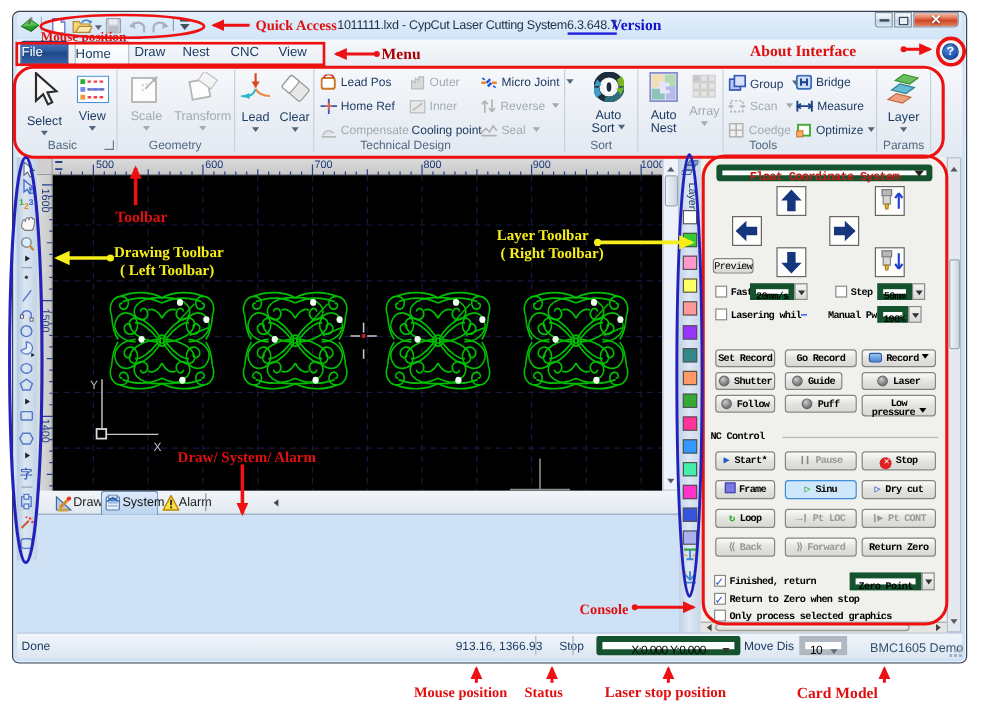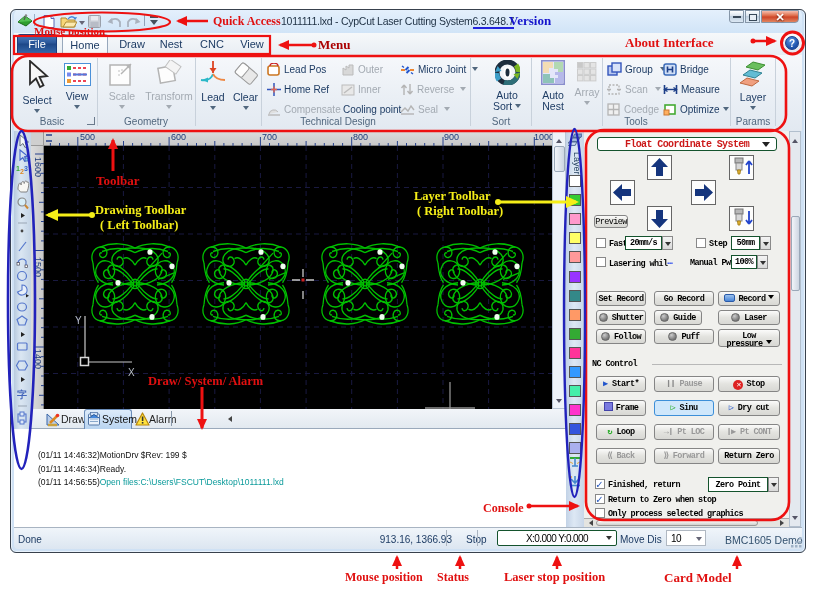--- a/index.html
+++ b/index.html
@@ -11,21 +11,21 @@
 #title{left:14px;top:10px;width:788px;height:23px;background:linear-gradient(#e4f0fc,#d1e4f7);border-radius:5px 5px 0 0}
 .ttxt{top:15px;font-size:11px;color:#1d2f42;white-space:nowrap}
 #vertxt{font-family:"Liberation Serif",serif;font-weight:bold;color:#1414cc;font-size:13px}
 .wbtn{top:10px;height:13px;border:1px solid #8596a8;background:linear-gradient(#fdfeff,#d4dfeb 50%,#bfcfdf 50%,#dce8f4);}
 #bmin{left:729px;width:15px;border-radius:0 0 0 3px}
 #bmax{left:745px;width:15px}
 #bclose{left:761px;width:38px;background:linear-gradient(#f6beae,#e0704e 40%,#ce4528 55%,#e28560);border-radius:0 0 4px 0}
 .wg{font-size:9px;color:#2a3a4a;text-align:center;line-height:12px;font-weight:bold}
 
 #menurow{left:14px;top:33px;width:788px;height:22px;background:linear-gradient(#f6f8fa,#e8edf3)}
-.tab{top:35px;height:19px;font-size:11px;color:#1e3c64;text-align:center;line-height:19px}
+.tab{top:35px;height:19px;font-size:11px;color:#1e3c64;line-height:19px}
 #tfile{left:17px;top:34px;width:40px;height:20px;background:linear-gradient(#4a7cc0,#2a5698 45%,#1d4788 50%,#3566a8);color:#fff;border-radius:3px 3px 0 0;border:1px solid #1a3f7d;line-height:18px}
 #thome{left:62px;top:34px;width:46px;height:21px;background:linear-gradient(#fff,#f2f6fa);border:1px solid #98a8bc;border-bottom:none;border-radius:3px 3px 0 0;line-height:20px}
 
 #ribbon{left:14px;top:55px;width:788px;height:76px;background:linear-gradient(#f6f8fb,#eaeff5 55%,#e2e9f1)}
 .rsep{top:58px;width:1px;height:68px;background:#c8d1db}
 .glabel{top:116px;font-size:10px;color:#51677e;text-align:center;white-space:nowrap}
 .bigbtn{top:58px;text-align:center;font-size:10.5px;color:#1e3c64;line-height:11px}
 .bigbtn .ic{margin:2px auto 3px}
 .gray,.gray *{color:#a3aab2!important}
 .dar{display:inline-block;width:0;height:0;border:3px solid transparent;border-top:4px solid #51677e;vertical-align:middle}
@@ -45,21 +45,21 @@
 
 #tabbar{left:31px;top:409px;width:535px;height:20px;background:linear-gradient(#f2f5f9,#e2e9f0);border-bottom:1px solid #9aa9bb}
 #console{left:14px;top:429px;width:552px;height:98px;background:#fff}
 .clog{font-size:8.5px;color:#111;white-space:nowrap;font-family:"Liberation Sans",sans-serif}
 
 #status{left:14px;top:527px;width:788px;height:22px;background:linear-gradient(#f0f5fa,#dce6f1);border-top:1px solid #a8b4c2;font-size:10px;color:#1e3c64;border-radius:0 0 4px 4px}
 
 .pbtn{position:absolute;background:linear-gradient(#fbfbfa,#e3e3df 50%,#d8d8d4);border:1px solid #858585;border-radius:3px;font-size:8.5px;letter-spacing:-0.6px;color:#000;text-align:center;font-family:"Liberation Mono",monospace;font-weight:bold}
 .abox{position:absolute;width:25px;height:25px;background:#fdfdfc;border:1px solid #666}
 .cb{position:absolute;width:10px;height:10px;background:#fff;border:1px solid #888}
-.combo{position:absolute;background:#fff;border:1px solid #14532d;font-size:8.5px;letter-spacing:-0.6px;font-family:"Liberation Mono",monospace;font-weight:bold;text-align:center}
+.combo{position:absolute;background:#fff;border:5px solid #14532d;font-size:8.5px;letter-spacing:-0.6px;font-family:"Liberation Mono",monospace;font-weight:bold;text-align:center}
 .cdrop{position:absolute;background:linear-gradient(#f4f4f4,#d9d9d9);border:1px solid #8a8a8a;width:11px}
 .cdrop:after{content:"";position:absolute;left:2px;top:5px;border:3px solid transparent;border-top:4px solid #333}
 .ptxt{position:absolute;font-size:8.5px;letter-spacing:-0.6px;color:#000;font-family:"Liberation Mono",monospace;font-weight:bold;white-space:nowrap}
 .led{display:inline-block;width:9px;height:9px;border-radius:50%;background:radial-gradient(circle at 35% 30%,#cccccc,#777777 70%);border:1px solid #666;vertical-align:-1.5px;margin-right:4px}
 .ck{background:#fff}
 .ck:after{content:"\2713";position:absolute;left:0px;top:-2px;color:#2255bb;font-size:11px;font-weight:bold}
 
 .rlab{position:absolute;font-family:"Liberation Serif",serif;font-weight:bold;color:#e01010;white-space:nowrap}
 .ylab{position:absolute;font-family:"Liberation Serif",serif;font-weight:bold;color:#f5ee18;white-space:nowrap}
 #anno{left:0;top:0;width:826px;height:600px;pointer-events:none}
@@ -675,25 +675,20 @@
 <div class="ab" style="left:71px;top:4px;font-size:10.5px;color:#111">System</div>
 <svg class="ab" style="left:104px;top:3px" width="15" height="14" viewBox="0 0 15 14">
         <path d="M7.5 1 L14 13 H1 Z" fill="#ffe23e" stroke="#b8860b" stroke-width="1.2" stroke-linejoin="round"></path>
         <rect x="6.8" y="4.5" width="1.6" height="4.5" fill="#333"></rect>
         <rect x="6.8" y="10" width="1.6" height="1.6" fill="#333"></rect>
       </svg>
 <div class="ab" style="left:118px;top:4px;font-size:10.5px;color:#222">Alarm</div>
 <div class="ab" style="left:140px;top:2px;width:1px;height:15px;background:#8898aa"></div>
 <div class="ab" style="left:194px;top:7px;width:0;height:0;border:3.5px solid transparent;border-right:4.5px solid #444"></div>
 </div>
-<div id="console" class="ab">
-<div class="ab clog" style="left:24px;top:21px">(01/11 14:46:32)MotionDrv $Rev: 199 $</div>
-<div class="ab clog" style="left:24px;top:34.5px">(01/11 14:46:34)Ready.</div>
-<div class="ab clog" style="left:24px;top:48px">(01/11 14:56:55)<span style="color:#0a9a9a">Open files:C:\Users\FSCUT\Desktop\1011111.lxd</span></div>
-</div>
 <div id="status" class="ab">
 <span class="ab" style="left:4px;top:6px">Done</span>
 <span class="ab" style="left:348px;top:6px;width:90px;white-space:nowrap;text-align:right">913.16, 1366.93</span>
 <span class="ab" style="left:452px;top:6px">Stop</span>
 <span class="ab" style="left:606px;top:6px">Move Dis</span>
 <span class="ab" style="left:711px;top:6px;color:#33516e;font-size:10.5px;white-space:nowrap">BMC1605 Demo</span>
 </div>
 
 <div class="ab" style="left:446px;top:530px;width:1px;height:16px;background:#aab4c0"></div>
 <div class="ab" style="left:477px;top:530px;width:1px;height:16px;background:#aab4c0"></div>

